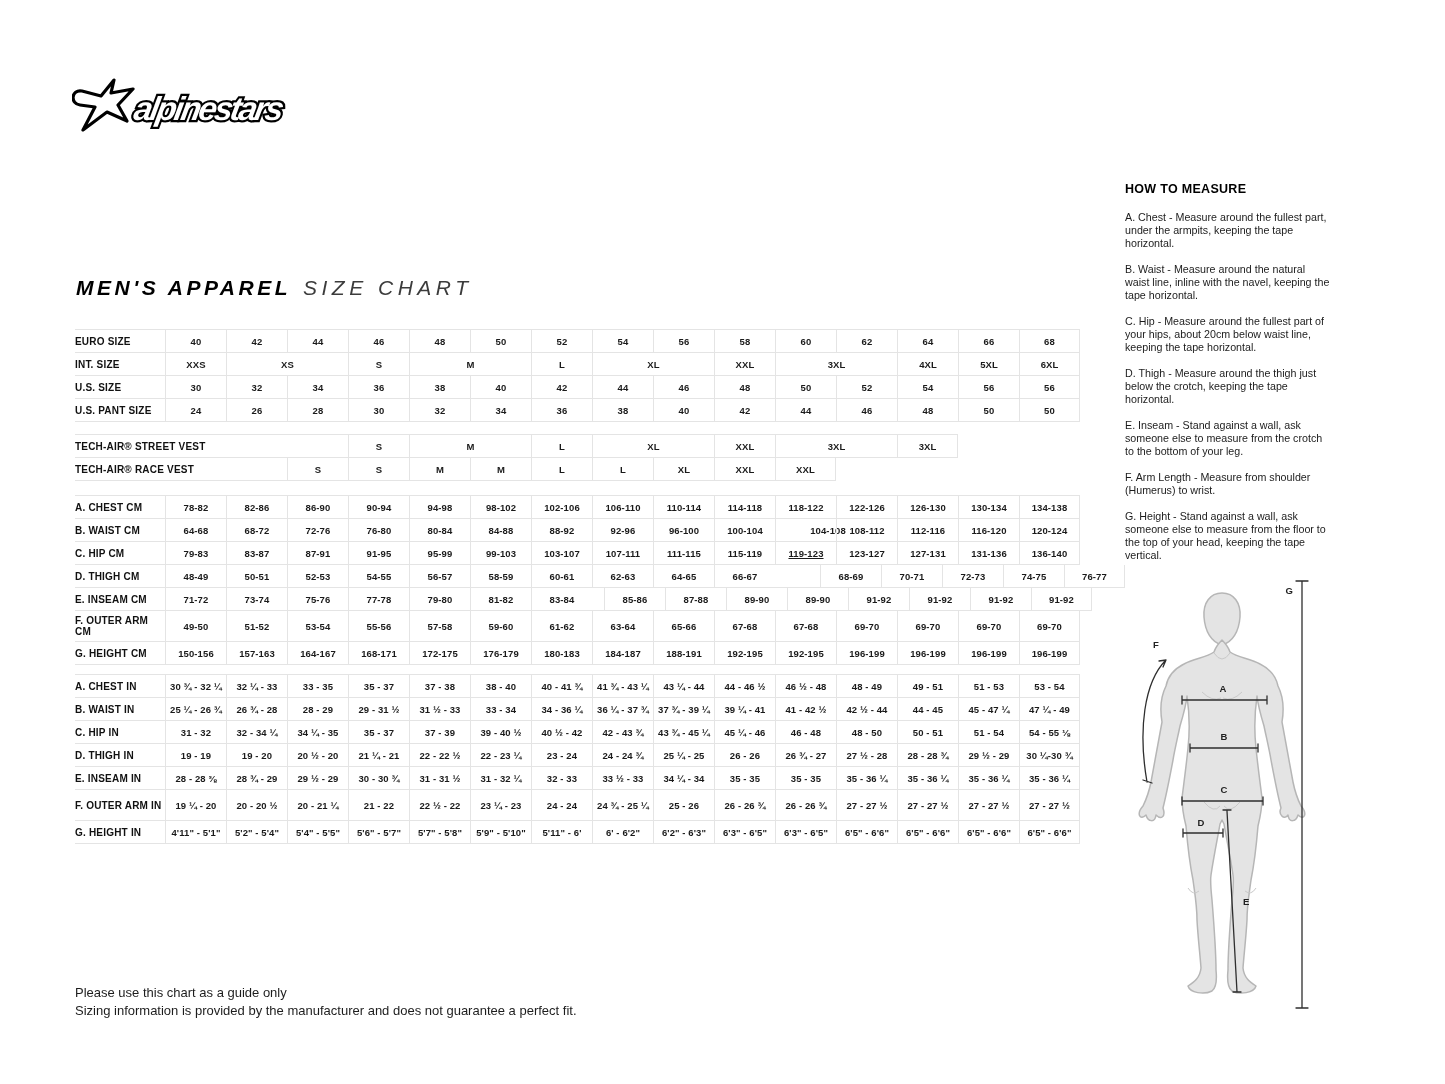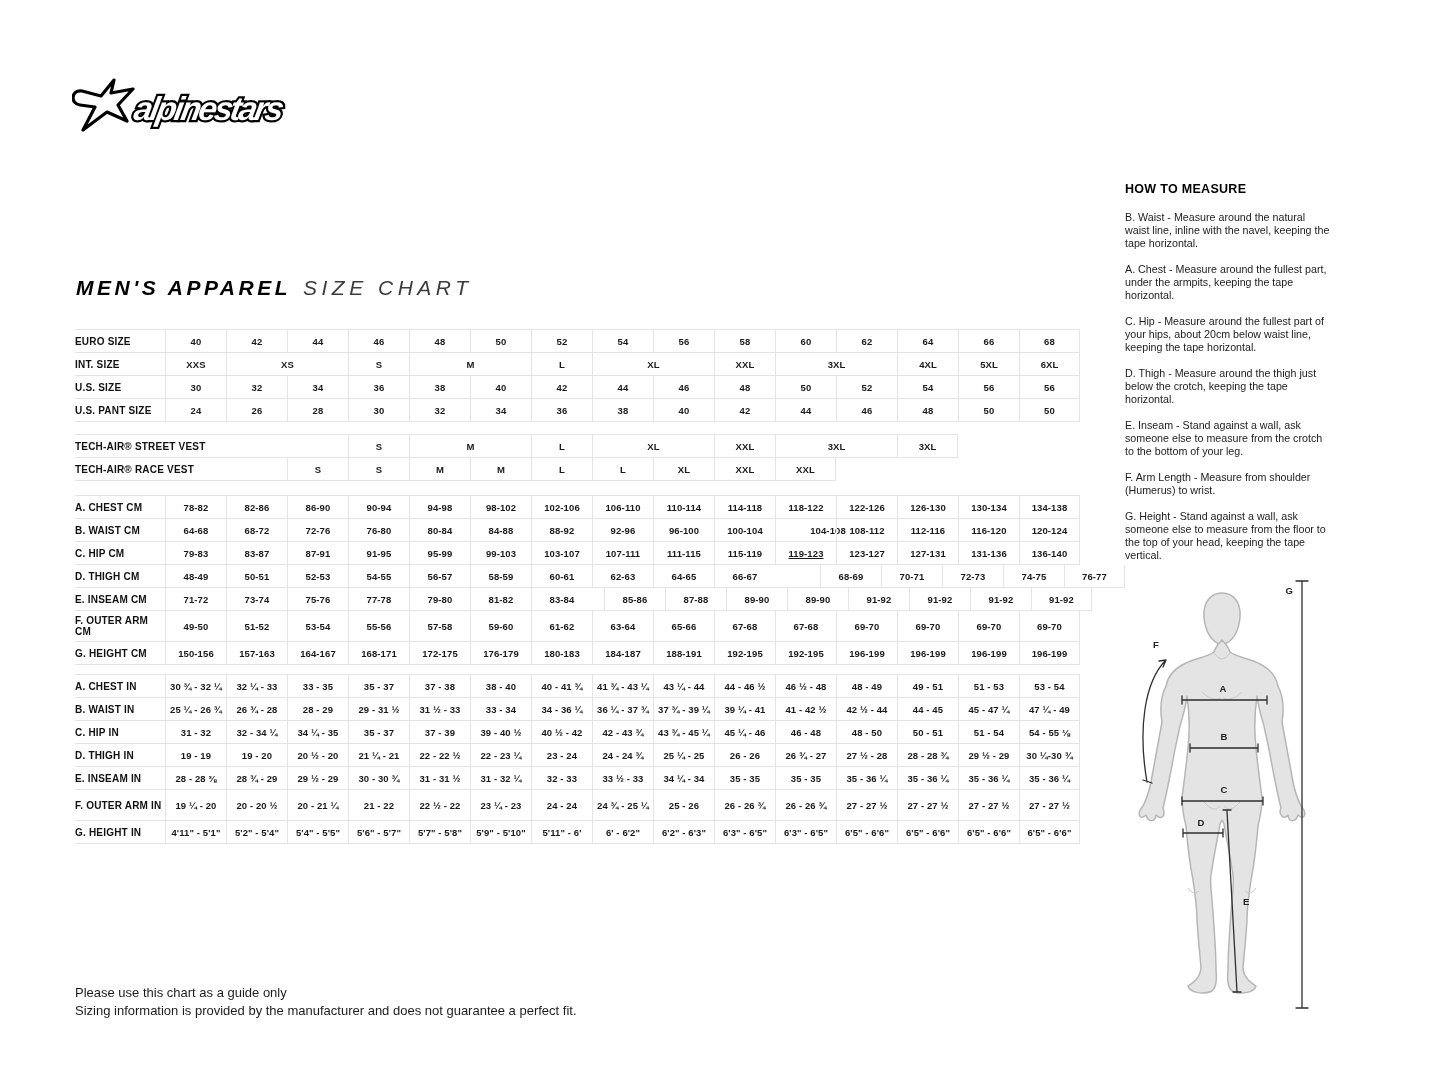--- a/index.html
+++ b/index.html
@@ -400,22 +400,22 @@
           <div class="cell" style="width: 61px;">6'5" - 6'6"</div>
           <div class="cell" style="width: 61px;">6'5" - 6'6"</div>
           <div class="cell" style="width: 61px;">6'5" - 6'6"</div>
           <div class="cell last" style="width: 61px;">6'5" - 6'6"</div>
         </div>
       </div>
     </div>
 
   <div class="howto">
     <h3>HOW TO MEASURE</h3>
+    <p>A. Chest - Measure around the fullest part, under the armpits, keeping the tape horizontal.</p>
     <p>B. Waist - Measure around the natural waist line, inline with the navel, keeping the tape horizontal.</p>
-    <p>A. Chest - Measure around the fullest part, under the armpits, keeping the tape horizontal.</p>
     <p>C. Hip - Measure around the fullest part of your hips, about 20cm below waist line, keeping the tape horizontal.</p>
     <p>D. Thigh - Measure around the thigh just below the crotch, keeping the tape horizontal.</p>
     <p>E. Inseam - Stand against a wall, ask someone else to measure from the crotch to the bottom of your leg.</p>
     <p>F. Arm Length - Measure from shoulder (Humerus) to wrist.</p>
     <p>G. Height - Stand against a wall, ask someone else to measure from the floor to the top of your head, keeping the tape vertical.</p>
   </div>
 
   <div class="diagram">
     <svg width="200" height="455" viewBox="0 0 200 455">
       <g fill="#e4e4e4" stroke="#b6b6b6" stroke-width="1.5" stroke-linejoin="round">

